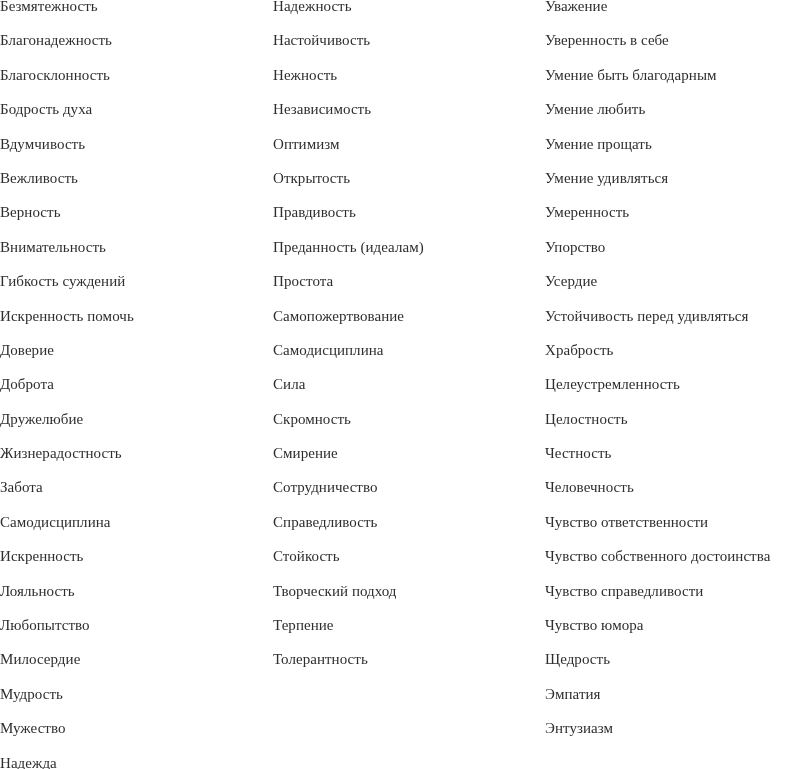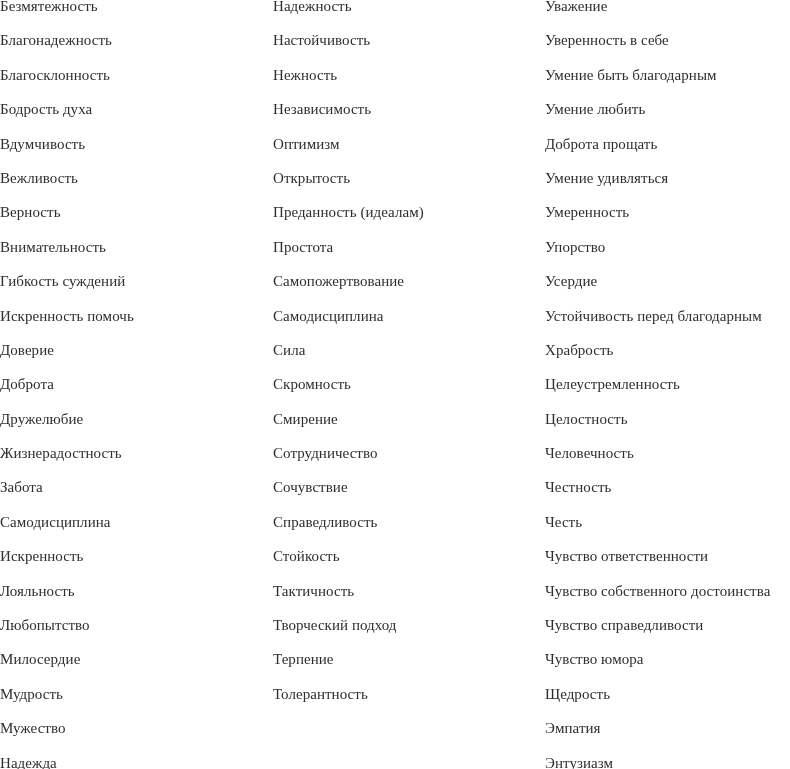--- a/index.html
+++ b/index.html
@@ -69,53 +69,51 @@
       <li>Мужество</li>
       <li>Надежда</li>
     </ul>
   <ul class="col col-2">
       <li>Надежность</li>
       <li>Настойчивость</li>
       <li>Нежность</li>
       <li>Независимость</li>
       <li>Оптимизм</li>
       <li>Открытость</li>
+      <li>Правдивость</li>
       <li>Преданность (идеалам)</li>
       <li>Простота</li>
       <li>Самопожертвование</li>
       <li>Самодисциплина</li>
       <li>Сила</li>
       <li>Скромность</li>
       <li>Смирение</li>
       <li>Сотрудничество</li>
-      <li>Сочувствие</li>
       <li>Справедливость</li>
       <li>Стойкость</li>
-      <li>Тактичность</li>
       <li>Творческий подход</li>
       <li>Терпение</li>
       <li>Толерантность</li>
     </ul>
   <ul class="col col-3">
       <li>Уважение</li>
       <li>Уверенность в себе</li>
       <li>Умение быть благодарным</li>
       <li>Умение любить</li>
-      <li>Доброта прощать</li>
+      <li>Умение прощать</li>
       <li>Умение удивляться</li>
       <li>Умеренность</li>
       <li>Упорство</li>
       <li>Усердие</li>
-      <li>Устойчивость перед благодарным</li>
+      <li>Устойчивость перед удивляться</li>
       <li>Храбрость</li>
       <li>Целеустремленность</li>
       <li>Целостность</li>
+      <li>Честность</li>
       <li>Человечность</li>
-      <li>Честность</li>
-      <li>Честь</li>
       <li>Чувство ответственности</li>
       <li>Чувство собственного достоинства</li>
       <li>Чувство справедливости</li>
       <li>Чувство юмора</li>
       <li>Щедрость</li>
       <li>Эмпатия</li>
       <li>Энтузиазм</li>
     </ul>
 </div>
 

